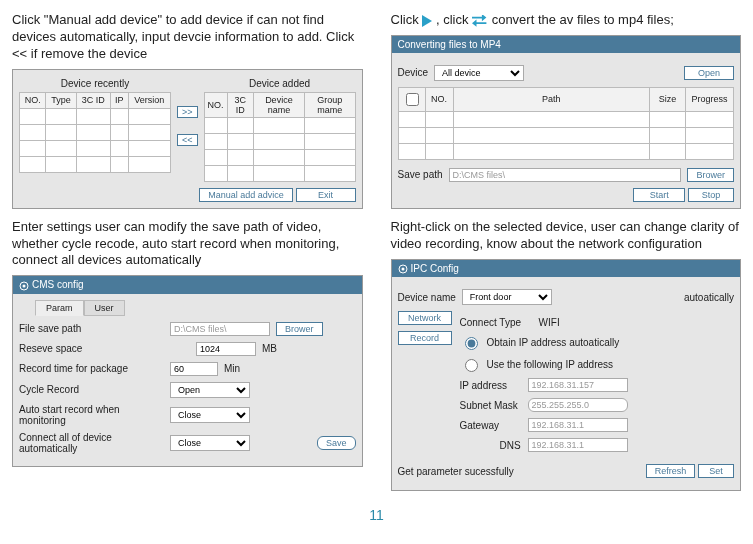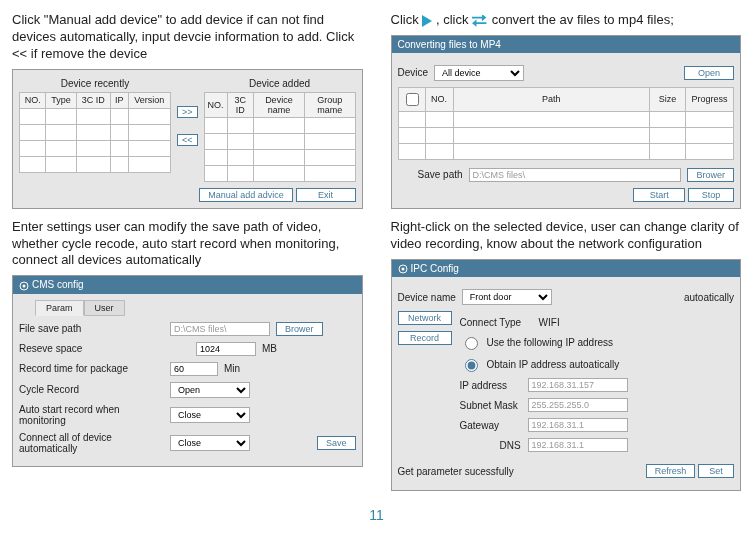--- a/index.html
+++ b/index.html
@@ -164,21 +164,21 @@
           <span class="field-lbl" style="width:145px;">Cycle Record</span>
           <select class="input" style="width:80px;"><option>Open</option></select>
         </div>
         <div class="field-row">
           <span class="field-lbl" style="width:145px;">Auto start record when monitoring</span>
           <select class="input" style="width:80px;"><option>Close</option></select>
         </div>
         <div class="field-row">
           <span class="field-lbl" style="width:145px;">Connect all of device automatically</span>
           <select class="input" style="width:80px;"><option>Close</option></select>
-          <button class="btn" style="margin-left:auto;">Save</button>
+          <button class="btn" style="margin-left:auto;border-radius:6px;">Save</button>
         </div>
       </div>
     </div>
   </div>
 
   <div class="col">
     <div class="instr">
       <span>Click </span>
       <span class="play-icon"></span>
       <span> , click </span>
@@ -222,21 +222,21 @@
               </tr>
           <tr>
                 <td></td>
                 <td></td>
                 <td></td>
                 <td></td>
                 <td></td>
               </tr>
         </tbody>
           </table>
-        <div class="field-row" style="margin-top:8px;margin-left:20px;">
+        <div class="field-row" style="margin-top:8px;">
           <span>Save path</span>
           <input class="input gray" style="flex: 1 1 0%;" readonly="" value="D:\CMS files\">
           <button class="btn">Brower</button>
         </div>
         <div style="text-align:right; margin-top:4px;">
           <button class="btn" style="width:52px;">Start</button>
           <button class="btn" style="width:46px;">Stop</button>
         </div>
       </div>
     </div>
@@ -260,34 +260,34 @@
           <div style="display:flex; flex-direction:column; gap:6px;">
             <button class="btn" style="width:54px;">Network</button>
             <button class="btn" style="width:54px;">Record</button>
           </div>
           <div style="flex:1;">
             <div class="field-row">
               <span>Connect Type</span>&nbsp;&nbsp;
               <span>WIFI</span>
             </div>
             <div class="field-row">
+              <input type="radio" name="ipmode" checked="" style="">
+              <span class="radio-lbl">Obtain IP address autoatically</span>
+            </div>
+            <div class="field-row">
               <input type="radio" name="ipmode" style="">
               <span class="radio-lbl">Use the following IP address</span>
             </div>
             <div class="field-row">
-              <input type="radio" name="ipmode" checked="" style="">
-              <span class="radio-lbl">Obtain IP address autoatically</span>
-            </div>
-            <div class="field-row">
               <span style="width:62px;">IP address</span>
               <input class="input gray" style="width: 100px;" readonly="" value="192.168.31.157">
             </div>
             <div class="field-row">
               <span style="width:62px;">Subnet Mask</span>
-              <input class="input gray" style="width: 100px;" readonly="" value="255.255.255.0">
+              <input class="input gray" style="width: 100px; border-radius: 6px;" readonly="" value="255.255.255.0">
             </div>
             <div class="field-row">
               <span style="width:62px;">Gateway</span>
               <input class="input gray" style="width: 100px;" readonly="" value="192.168.31.1">
             </div>
             <div class="field-row">
               <span style="width:62px;padding-left:40px;">DNS</span>
               <input class="input gray" style="width: 100px;" readonly="" value="192.168.31.1">
             </div>
           </div>

